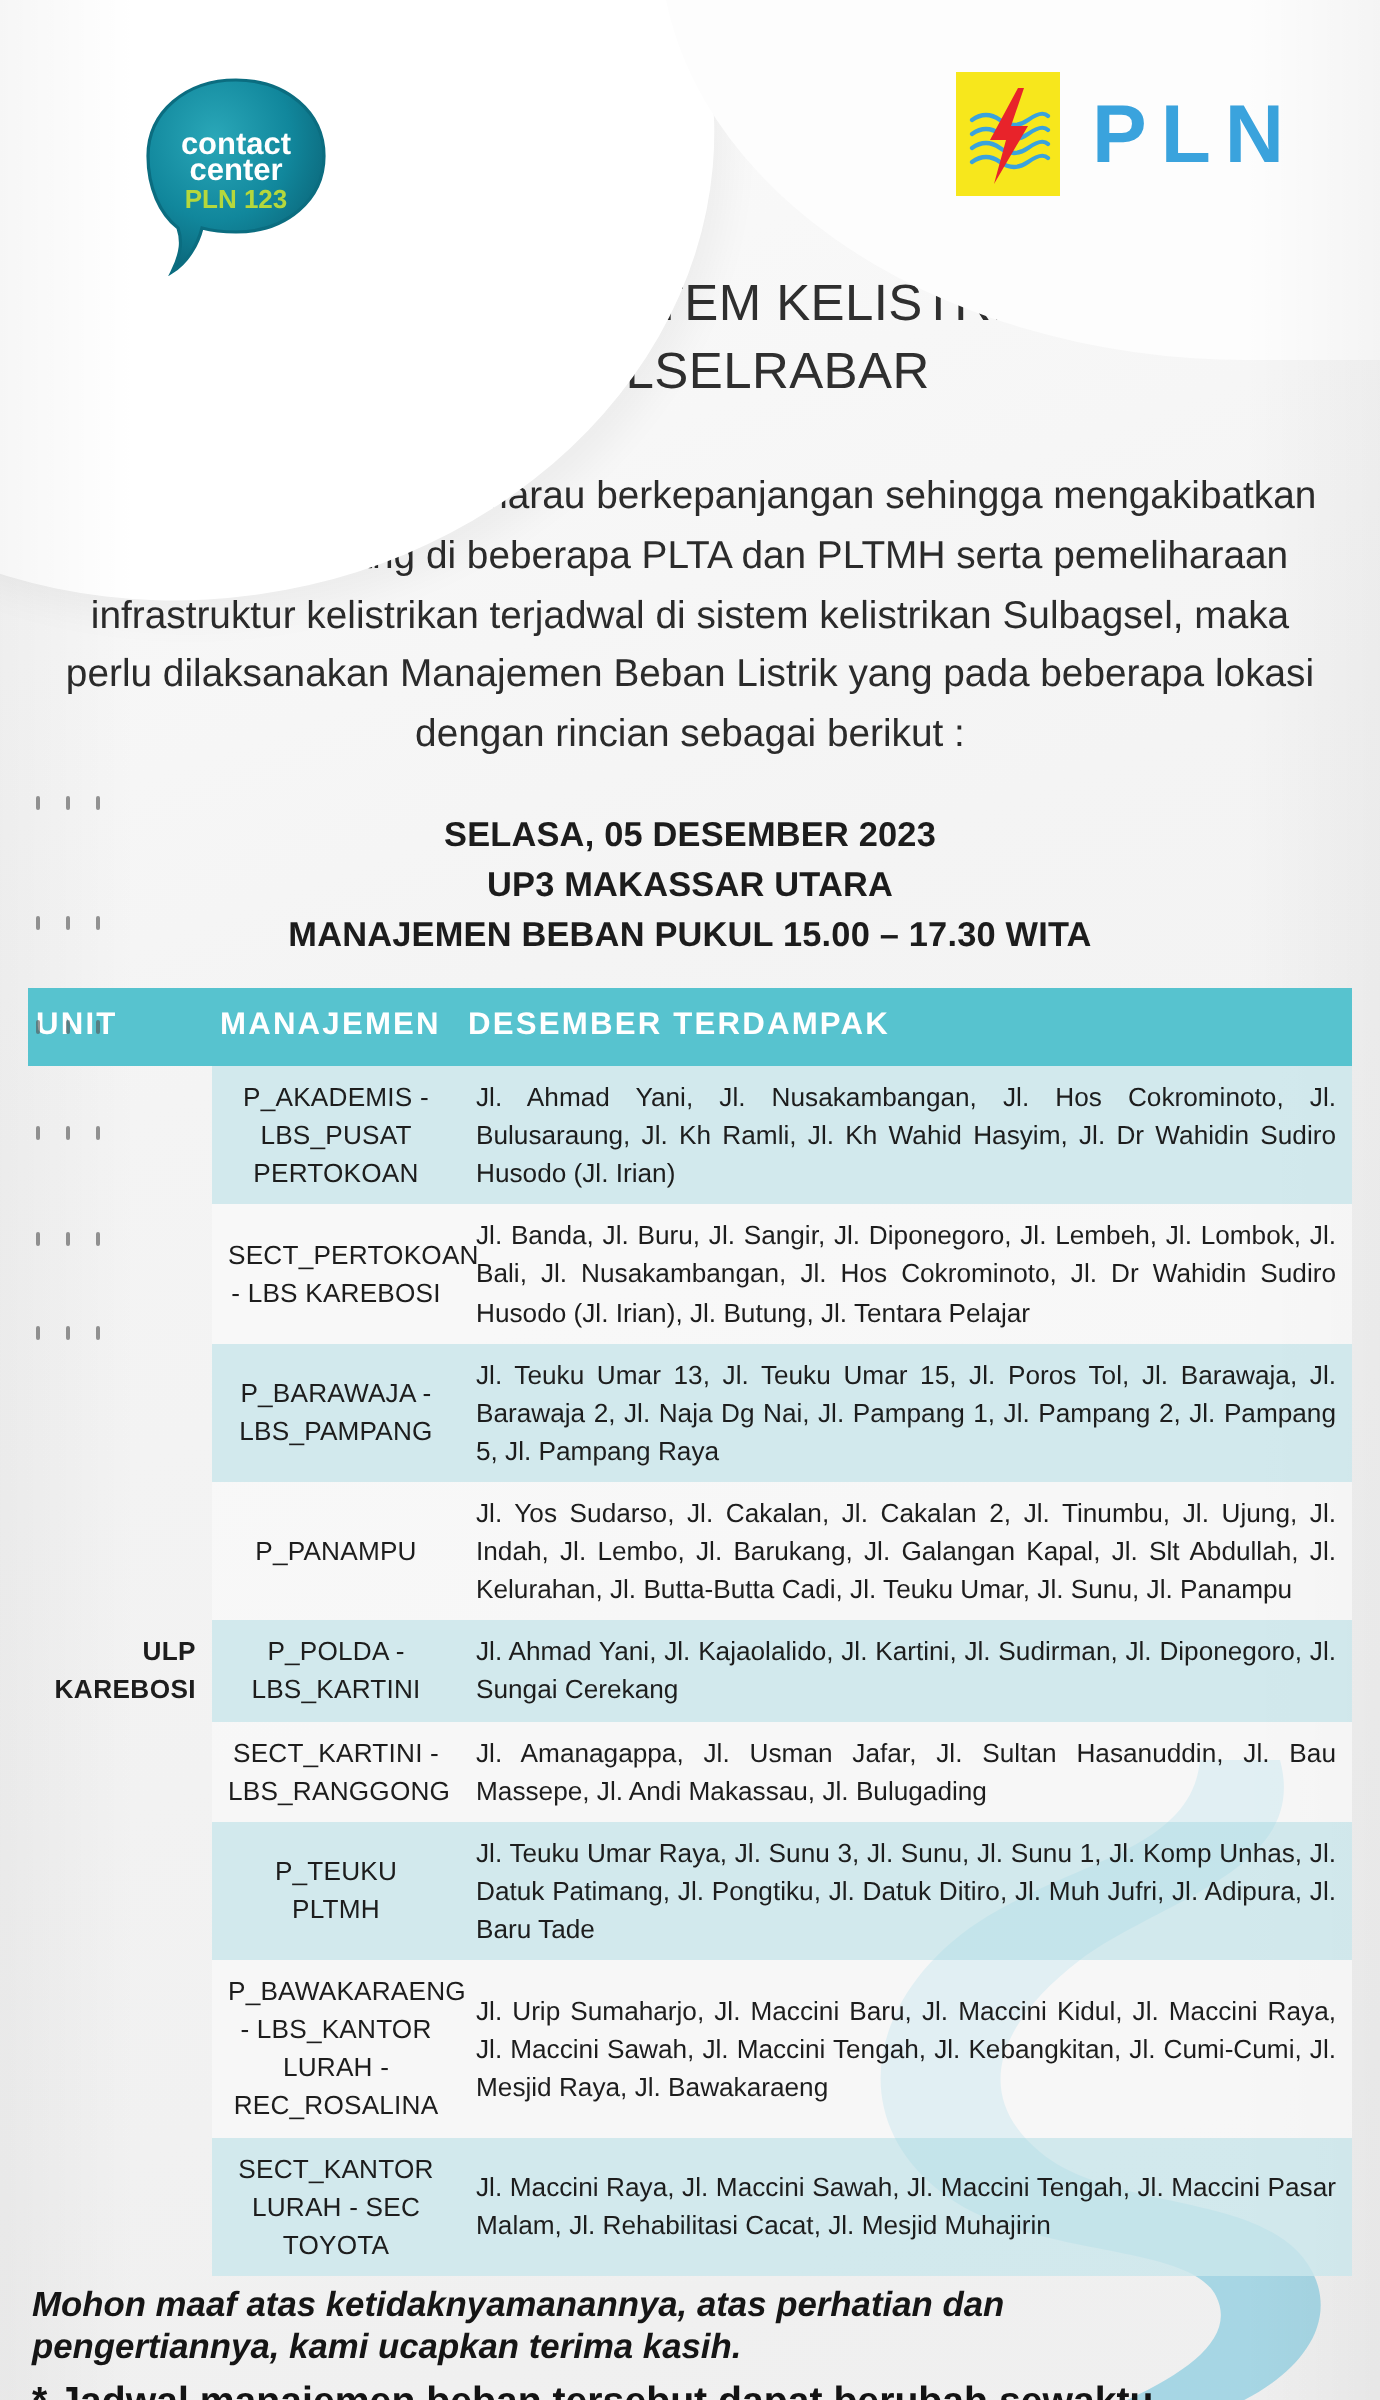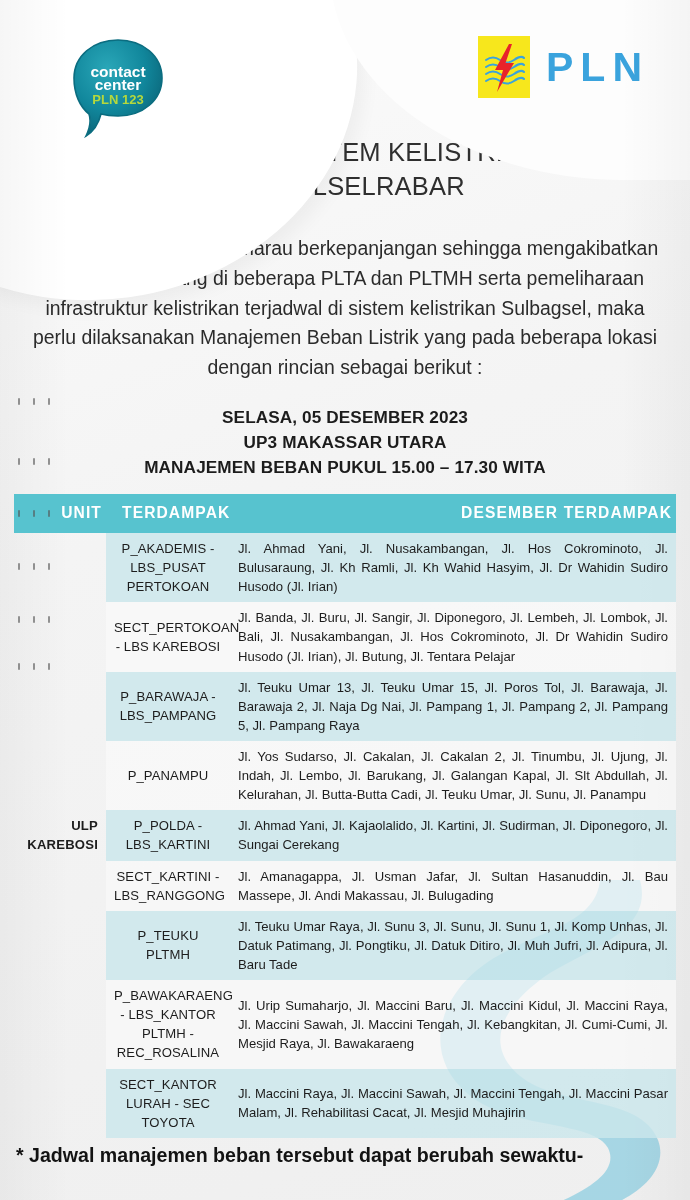--- a/index.html
+++ b/index.html
@@ -110,22 +110,22 @@
     width:100%;
     border-collapse:collapse;
     table-layout:fixed;
   }
   table.sched-table thead th{
     background:#57c3cf;
     color:#ffffff;
     font-size:15.6px;
     font-weight:bold;
     letter-spacing:1.1px;
-    padding:10px 4px 11px 16px;
-    text-align:right;
+    padding:10px 4px 11px 4px;
+    text-align:left;
     border:none;
   }
   col.c-unit{width:92px;}
   col.c-peny{width:124px;}
   col.c-wil{width:auto;}
   table.sched-table td{
     vertical-align:middle;
     padding:6px 8px;
     font-size:13.1px;
     line-height:1.46;
@@ -250,21 +250,21 @@
   <div class="table-wrap">
     <table class="sched-table">
       <colgroup>
         <col class="c-unit">
           <col class="c-peny">
           <col class="c-wil">
       </colgroup>
       <thead>
         <tr>
           <th>UNIT</th>
-          <th>TERDAMPAK</th>
+          <th>MANAJEMEN</th>
           <th>DESEMBER TERDAMPAK</th>
         </tr>
       </thead>
       <tbody>
         <tr class="band-a">
           <td class="unit-cell" rowspan="9">
             <span>ULP</span><br>
             <span>KAREBOSI</span>
           </td>
           <td class="peny-cell">P_AKADEMIS - LBS_PUSAT PERTOKOAN</td>
@@ -288,33 +288,35 @@
         </tr>
         <tr class="band-b">
           <td class="peny-cell">SECT_KARTINI - LBS_RANGGONG</td>
           <td class="wil-cell">Jl. Amanagappa, Jl. Usman Jafar, Jl. Sultan Hasanuddin, Jl. Bau Massepe, Jl. Andi Makassau, Jl. Bulugading</td>
         </tr>
         <tr class="band-a">
           <td class="peny-cell">P_TEUKU PLTMH</td>
           <td class="wil-cell">Jl. Teuku Umar Raya, Jl. Sunu 3, Jl. Sunu, Jl. Sunu 1, Jl. Komp Unhas, Jl. Datuk Patimang, Jl. Pongtiku, Jl. Datuk Ditiro, Jl. Muh Jufri, Jl. Adipura, Jl. Baru Tade</td>
         </tr>
         <tr class="band-b">
-          <td class="peny-cell">P_BAWAKARAENG - LBS_KANTOR PLTMH - REC_ROSALINA</td>
+          <td class="peny-cell">P_BAWAKARAENG - LBS_KANTOR LURAH - REC_ROSALINA</td>
           <td class="wil-cell">Jl. Urip Sumaharjo, Jl. Maccini Baru, Jl. Maccini Kidul, Jl. Maccini Raya, Jl. Maccini Sawah, Jl. Maccini Tengah, Jl. Kebangkitan, Jl. Cumi-Cumi, Jl. Mesjid Raya, Jl. Bawakaraeng</td>
         </tr>
         <tr class="band-a">
           <td class="peny-cell">SECT_KANTOR LURAH - SEC TOYOTA</td>
           <td class="wil-cell">Jl. Maccini Raya, Jl. Maccini Sawah, Jl. Maccini Tengah, Jl. Maccini Pasar Malam, Jl. Rehabilitasi Cacat, Jl. Mesjid Muhajirin</td>
         </tr>
       </tbody>
     </table>
   </div>
 
   <div class="foot">
     <div class="foot-italic">
+      <span>Mohon maaf atas ketidaknyamanannya, atas perhatian dan</span>
+      <span class="last">pengertiannya, kami ucapkan terima kasih.</span>
     </div>
     <div class="foot-note">
       <span class="l1">* Jadwal manajemen beban tersebut dapat berubah sewaktu-</span>
 
     </div>
   </div>
 
   <div class="dots">
     <span style="left:18px;top:0px"></span>
       <span style="left:33px;top:0px"></span>

